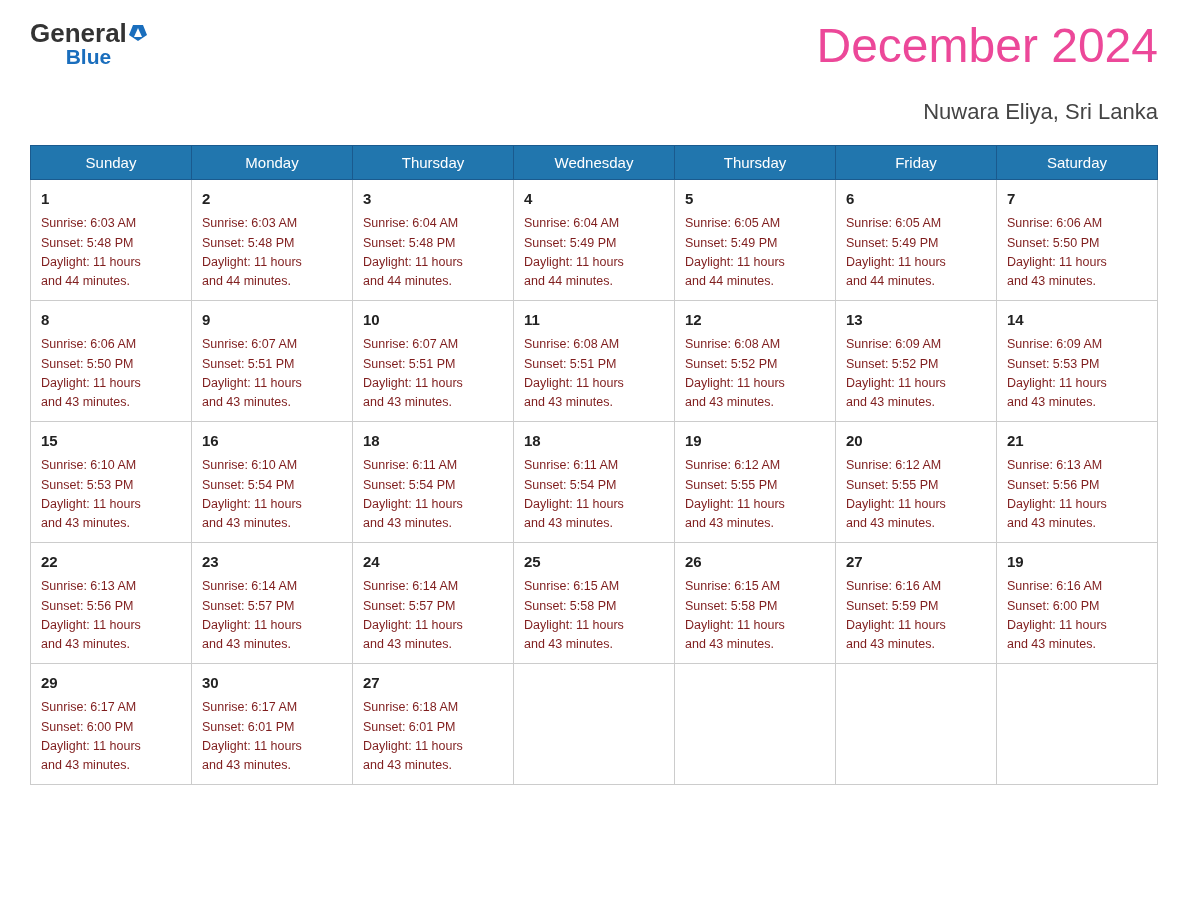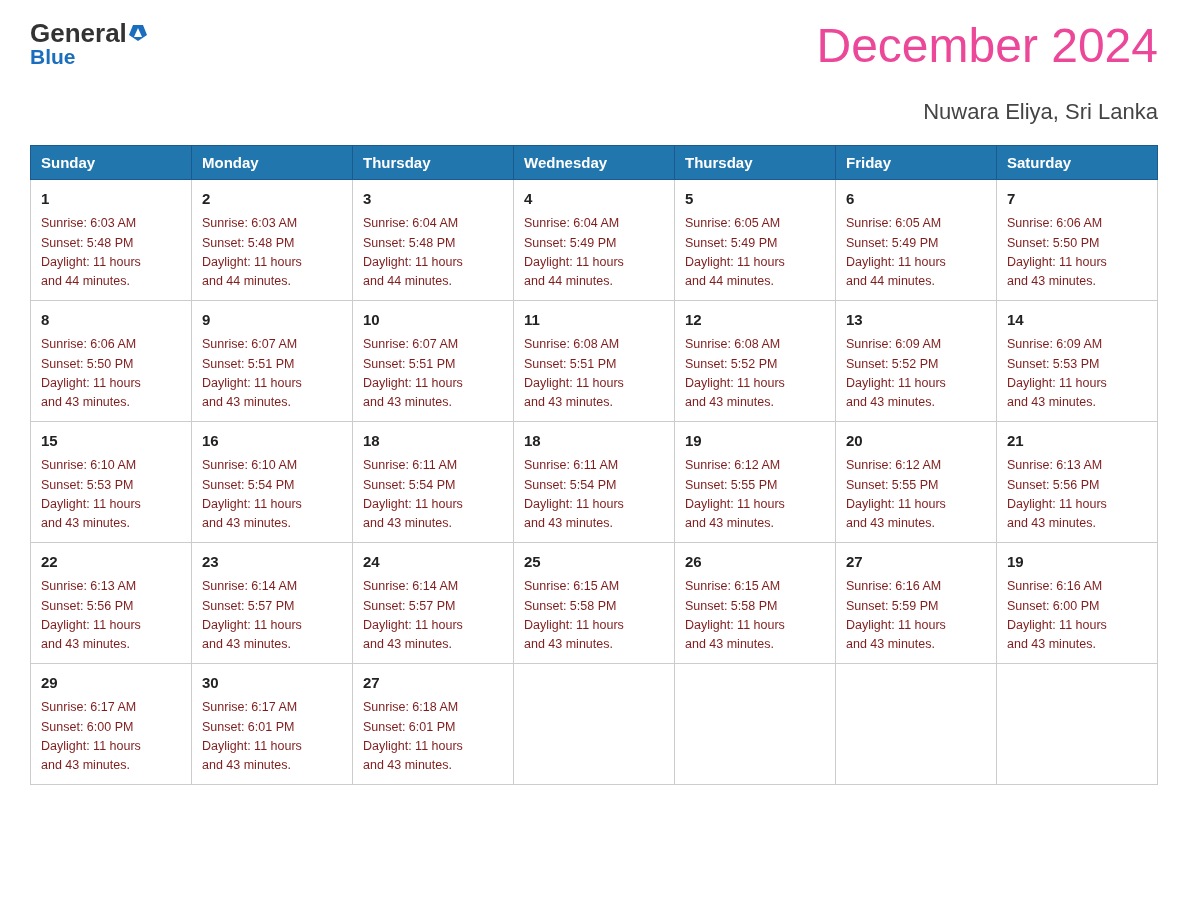--- a/index.html
+++ b/index.html
@@ -35,23 +35,23 @@
       margin-top: 26px;
     }
     .calendar {
       width: 100%;
       border-collapse: collapse;
     }
     .calendar th {
       background-color: #2176ae;
       color: #fff;
       padding: 8px 10px;
-      text-align: left;
+      text-align: center;
       font-size: 15px;
-      font-weight: bold;
+      font-weight: normal;
       border: 1px solid #1a5a8e;
     }
     .calendar td {
       vertical-align: top;
       padding: 8px 10px;
       border: 1px solid #ccc;
       width: 14.28%;
       min-height: 100px;
       font-size: 13px;
       line-height: 1.5;
@@ -73,20 +73,21 @@
       background: #fff;
     }
     .logo-row {
       display: flex;
       align-items: center;
     }
     .logo-text {
       display: flex;
       flex-direction: column;
       line-height: 1;
+      text-align: center;
     }
     .logo-text span:first-child {
       font-size: 26px;
       font-weight: bold;
       color: #333;
       display: flex;
       align-items: center;
     }
     .logo-text span:last-child {
       font-size: 21px;

